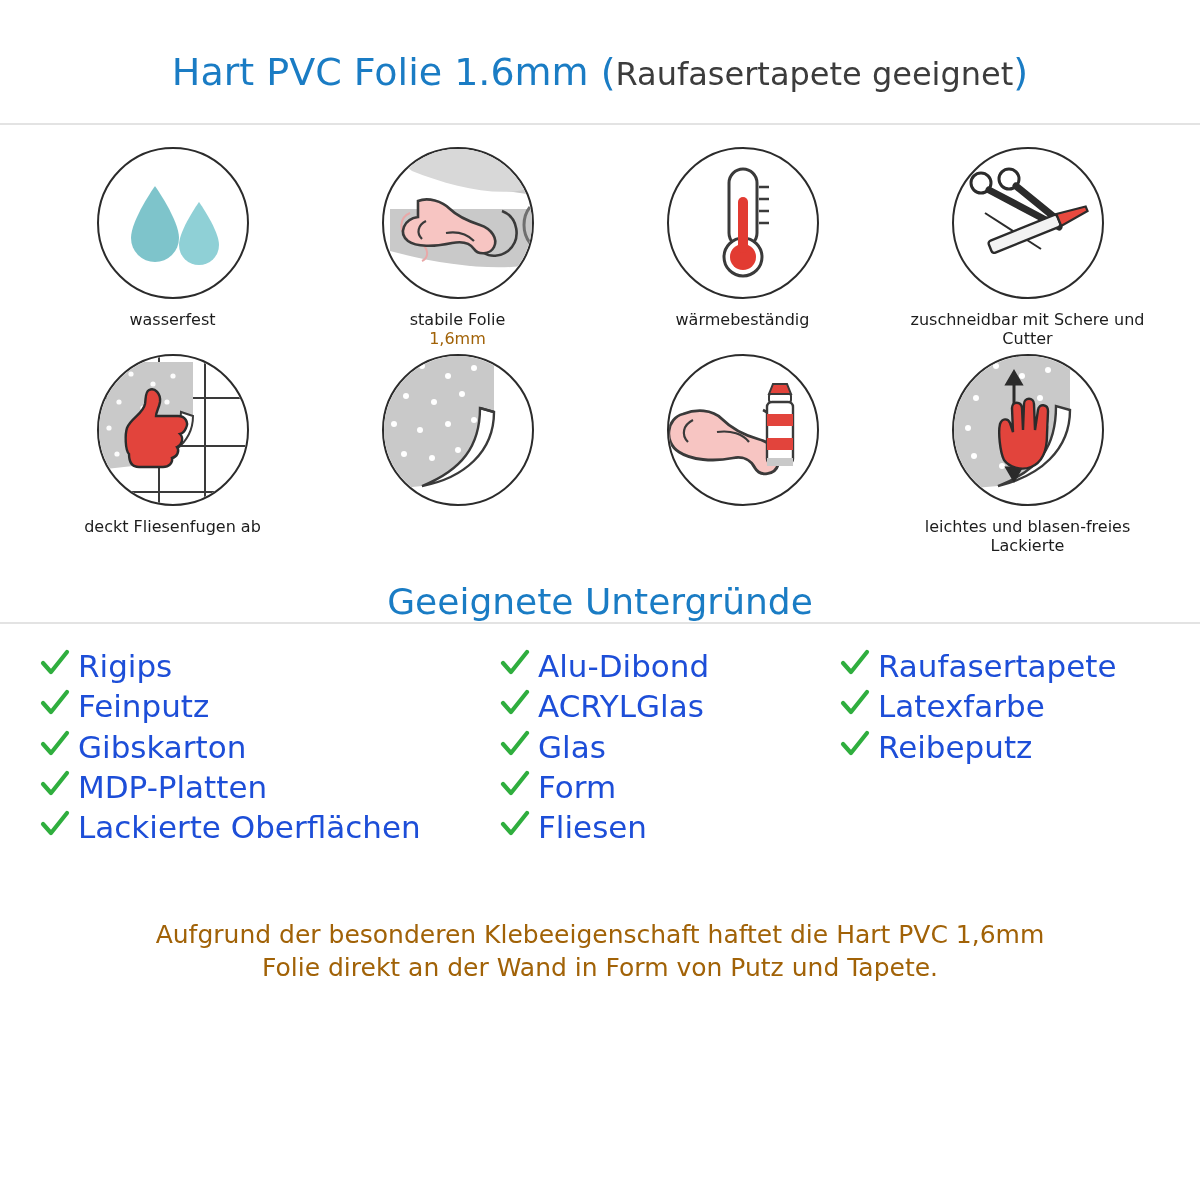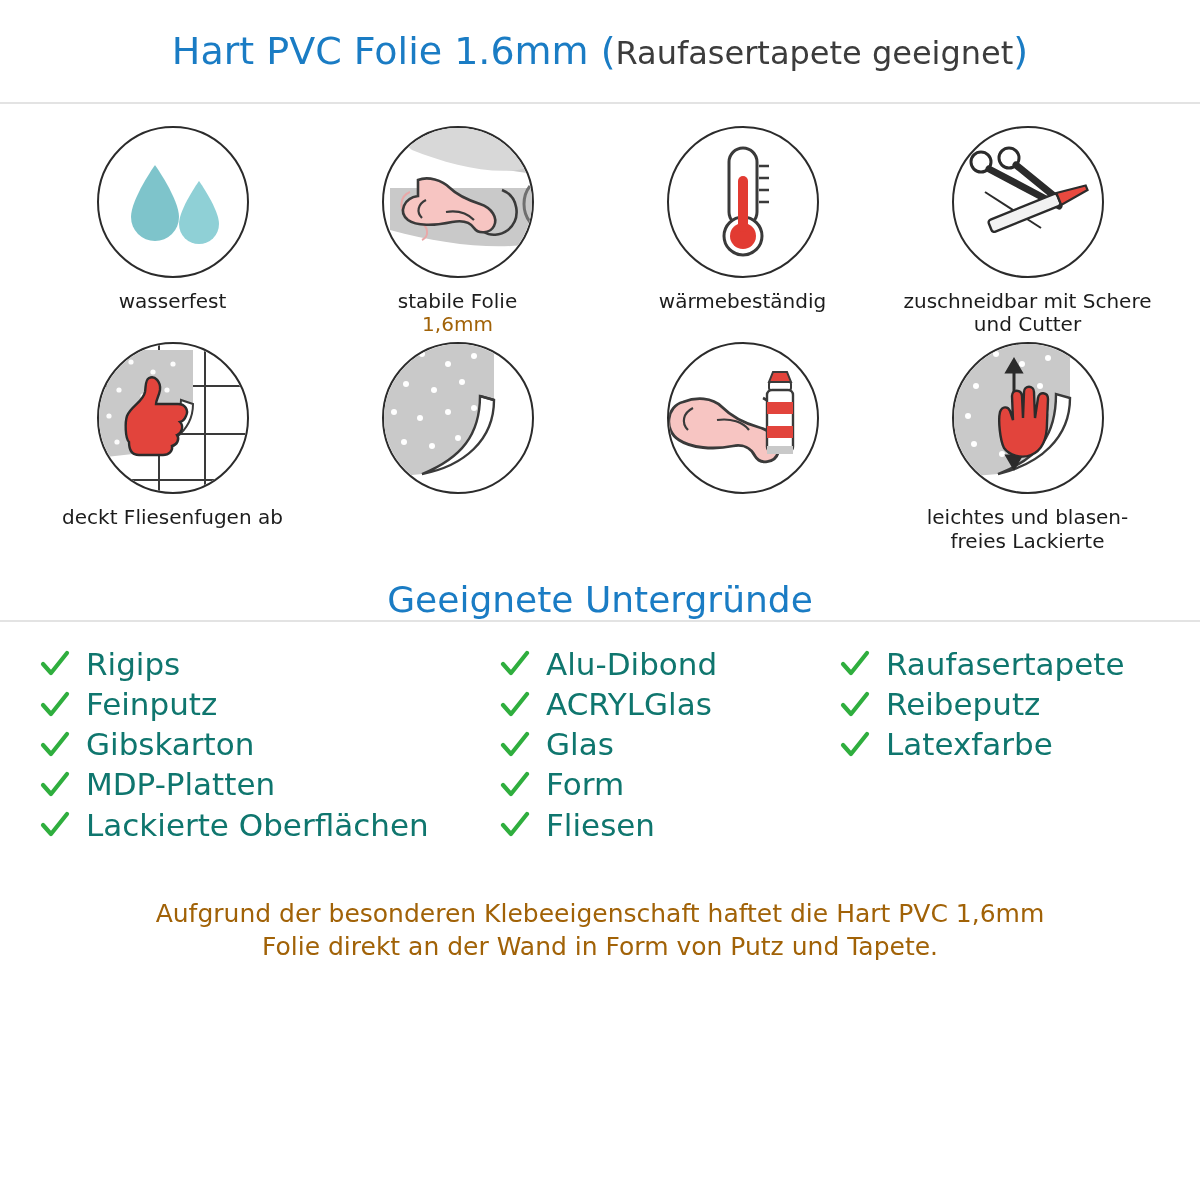--- a/index.html
+++ b/index.html
@@ -6,20 +6,21 @@
   html, body {
     margin: 0; padding: 0;
     width: 1200px; height: 1200px;
     background: #ffffff;
     font-family: "DejaVu Sans", sans-serif;
   }
   .page {
     position: relative;
     width: 1200px; height: 998px;
     overflow: hidden;
+    margin-top: 21px;
   }
 
   
   .header {
     height: 104px;
     display: flex; align-items: center; justify-content: center;
     border-bottom: 2px solid #e3e3e3;
   }
   .header-title {
     font-size: 38px;
@@ -49,21 +50,21 @@
     width: 152px; height: 152px;
     border: 2.5px solid #2b2b2b;
     border-radius: 50%;
     display: flex; align-items: center; justify-content: center;
     overflow: hidden;
     background: #fff;
   }
   .caption {
     margin-top: 12px;
     text-align: center;
-    font-size: 20px;
+    font-size: 16px;
     color: #1c1c1c;
     line-height: 1.16;
     max-width: 250px;
   }
   .caption.bold { font-weight: bold; }
   .caption .red { color: #a16207; display: block; }
 
   
   .section-title-wrap {
     margin-top: 26px;
@@ -78,24 +79,23 @@
   
   .checklist {
     padding: 24px 40px 0 40px;
     display: grid;
     grid-template-columns: 460px 340px 360px;
     column-gap: 0;
   }
   .col { display: flex; flex-direction: column; gap: 3px; }
   .check-item {
     display: flex;
-    align-items: center;
-    gap: 16px;
+    gap: 8px;
     font-size: 31px;
-    color: #0f766e;
+    color: #1d4ed8;
     line-height: 1.2;
   }
   .check-mark {
     flex: 0 0 auto;
     width: 30px; height: 30px;
     display: inline-block;
   }
 
   
   .footer-note {
@@ -415,29 +415,29 @@
             </svg>
         </span>
         <span>Raufasertapete</span>
       </div>
       <div class="check-item">
         <span class="check-mark">
           <svg width="30" height="30" viewBox="0 0 30 30">
               <path d="M3 15 L11 24 L27 4" fill="none" stroke="#2fae3e" stroke-width="4.2" stroke-linecap="round" stroke-linejoin="round"></path>
             </svg>
         </span>
+        <span>Latexfarbe</span>
+      </div>
+      <div class="check-item">
+        <span class="check-mark">
+          <svg width="30" height="30" viewBox="0 0 30 30">
+              <path d="M3 15 L11 24 L27 4" fill="none" stroke="#2fae3e" stroke-width="4.2" stroke-linecap="round" stroke-linejoin="round"></path>
+            </svg>
+        </span>
         <span>Reibeputz</span>
-      </div>
-      <div class="check-item">
-        <span class="check-mark">
-          <svg width="30" height="30" viewBox="0 0 30 30">
-              <path d="M3 15 L11 24 L27 4" fill="none" stroke="#2fae3e" stroke-width="4.2" stroke-linecap="round" stroke-linejoin="round"></path>
-            </svg>
-        </span>
-        <span>Latexfarbe</span>
       </div>
     </div>
 
   </div>
 
   <div class="footer-note">
     <div>Aufgrund der besonderen Klebeeigenschaft haftet die Hart PVC 1,6mm</div>
     <div>Folie direkt an der Wand in Form von Putz und Tapete.</div>
   </div>
 

